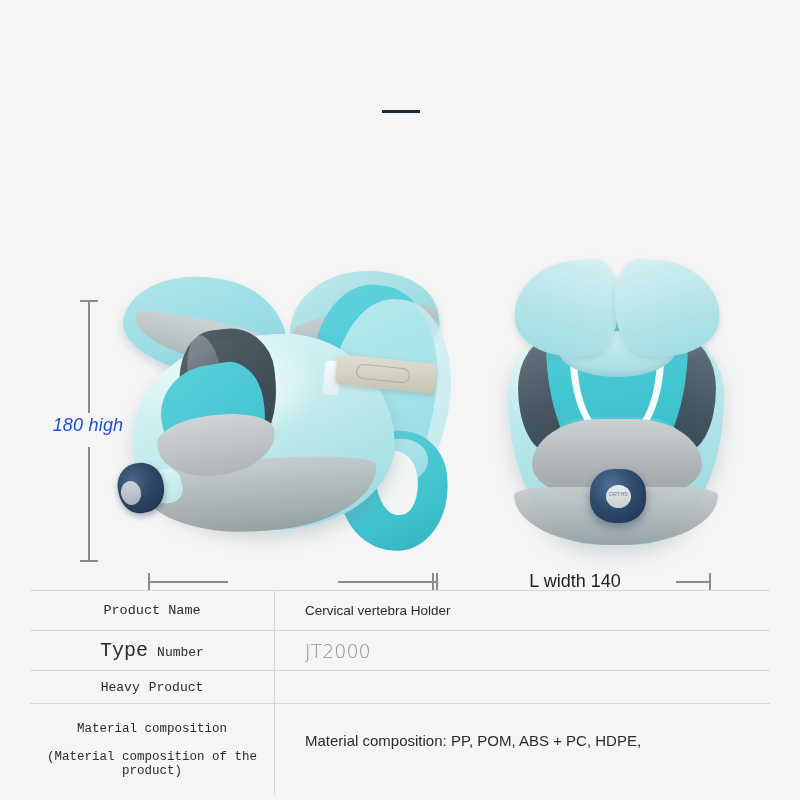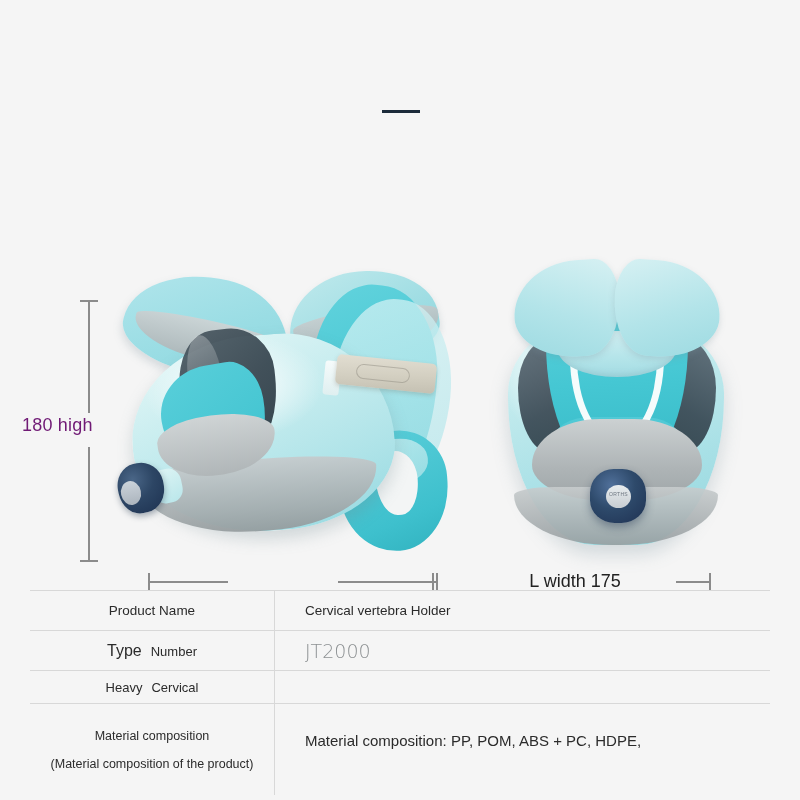--- a/index.html
+++ b/index.html
@@ -55,24 +55,25 @@
 
   .dim-v-top   { left: 88px; top: 176px;  width: 1.5px; height: 112px; }
   .dim-v-bot   { left: 88px; top: 322px;  width: 1.5px; height: 114px; }
   .dim-cap-top { left: 80px; top: 175px;  width: 18px;  height: 1.5px; }
   .dim-cap-bot { left: 80px; top: 435px;  width: 18px;  height: 1.5px; }
 
   .dim-label-v {
     position: absolute;
     left: 22px; top: 290px;
     width: 132px;
-    text-align: left;
+    text-align: center;
     font-size: 18px;
-    color: #701a75;
+    color: #1d4ed8;
     letter-spacing: 0.2px;
+    font-style: italic;
   }
 
   .dim-h-left  { left: 150px; top: 456px; width: 78px;  height: 1.5px; }
   .dim-h-right { left: 338px; top: 456px; width: 98px;  height: 1.5px; }
   .dim-cap-l   { left: 148px; top: 448px; width: 1.5px; height: 17px; }
   .dim-cap-r   { left: 436px; top: 448px; width: 1.5px; height: 17px; }
 
   .dim-label-h1 {
     position: absolute;
     left: 228px; top: 445px;
@@ -397,36 +398,37 @@
     width: 245px;
     flex: 0 0 245px;
     display: flex;
     flex-direction: column;
     align-items: center;
     justify-content: center;
     text-align: center;
     color: #2b2b2b;
     border-right: 1.5px solid #d8d8d8;
     padding: 6px 4px;
+    font-family: Liberation Mono, monospace;
   }
   .spec-value {
     flex: 1;
     display: flex;
     flex-direction: column;
     justify-content: center;
     padding: 6px 0 6px 30px;
   }
 
   .row-name   { height: 40px; }
   .row-type   { height: 40px; }
   .row-heavy  { height: 33px; }
   .row-mat    { height: 92px; }
 
   .lbl-md   { font-size: 13.5px; }
-  .lbl-lg   { font-size: 16px; }
+  .lbl-lg   { font-size: 20px; }
   .lbl-sm   { font-size: 13px; }
   .lbl-pair { display: flex; align-items: baseline; gap: 9px; }
 
   .val-name { font-size: 13.5px; color: #2b2b2b; }
   .val-gray { font-size: 19px; color: #8d9193; font-family: "DejaVu Sans", sans-serif; font-weight: 300; }
   .val-mat1 { font-size: 15px; color: #2b2b2b; margin-bottom: 19px; }
   .val-mat2 { font-size: 12.5px; color: #2b2b2b; }
   .lbl-mat1 { font-size: 12.5px; margin-bottom: 14px; }
   .lbl-mat2 { font-size: 12.5px; }
 </style>
@@ -444,21 +446,21 @@
   <div class="dim-label-v">180 high</div>
   <div class="dim-line dim-v-bot"></div>
   <div class="dim-line dim-cap-bot"></div>
 
   <div class="dim-line dim-cap-l"></div>
   <div class="dim-line dim-h-left"></div>
   <div class="dim-line dim-h-right"></div>
   <div class="dim-line dim-cap-r"></div>
 
   <div class="dim-line dim-cap-l2"></div>
-  <div class="dim-label-h2">L width 175</div>
+  <div class="dim-label-h2">L width 140</div>
   <div class="dim-line dim-h2-right"></div>
   <div class="dim-line dim-cap-r2"></div>
 
   <div class="product prod-side">
     <div class="ps-wing-back"></div>
     <div class="ps-wing-back-edge"></div>
     <div class="ps-rear-teal"></div>
     <div class="ps-rear-mint"></div>
     <div class="ps-wing-front"></div>
     <div class="ps-wing-front-edge"></div>
@@ -517,21 +519,21 @@
     </div>
     <div class="spec-value">
       <span class="val-gray">JT2000</span>
     </div>
   </div>
 
   <div class="spec-row row-heavy">
     <div class="spec-label">
       <span class="lbl-pair">
         <span class="lbl-sm">Heavy</span>
-        <span class="lbl-sm">Cervical</span>
+        <span class="lbl-sm">Product</span>
       </span>
     </div>
   </div>
 
   <div class="spec-row row-mat last">
     <div class="spec-label">
       <span class="lbl-mat1">Material composition</span>
       <span class="lbl-mat2">(Material composition of the product)</span>
     </div>
     <div class="spec-value">

